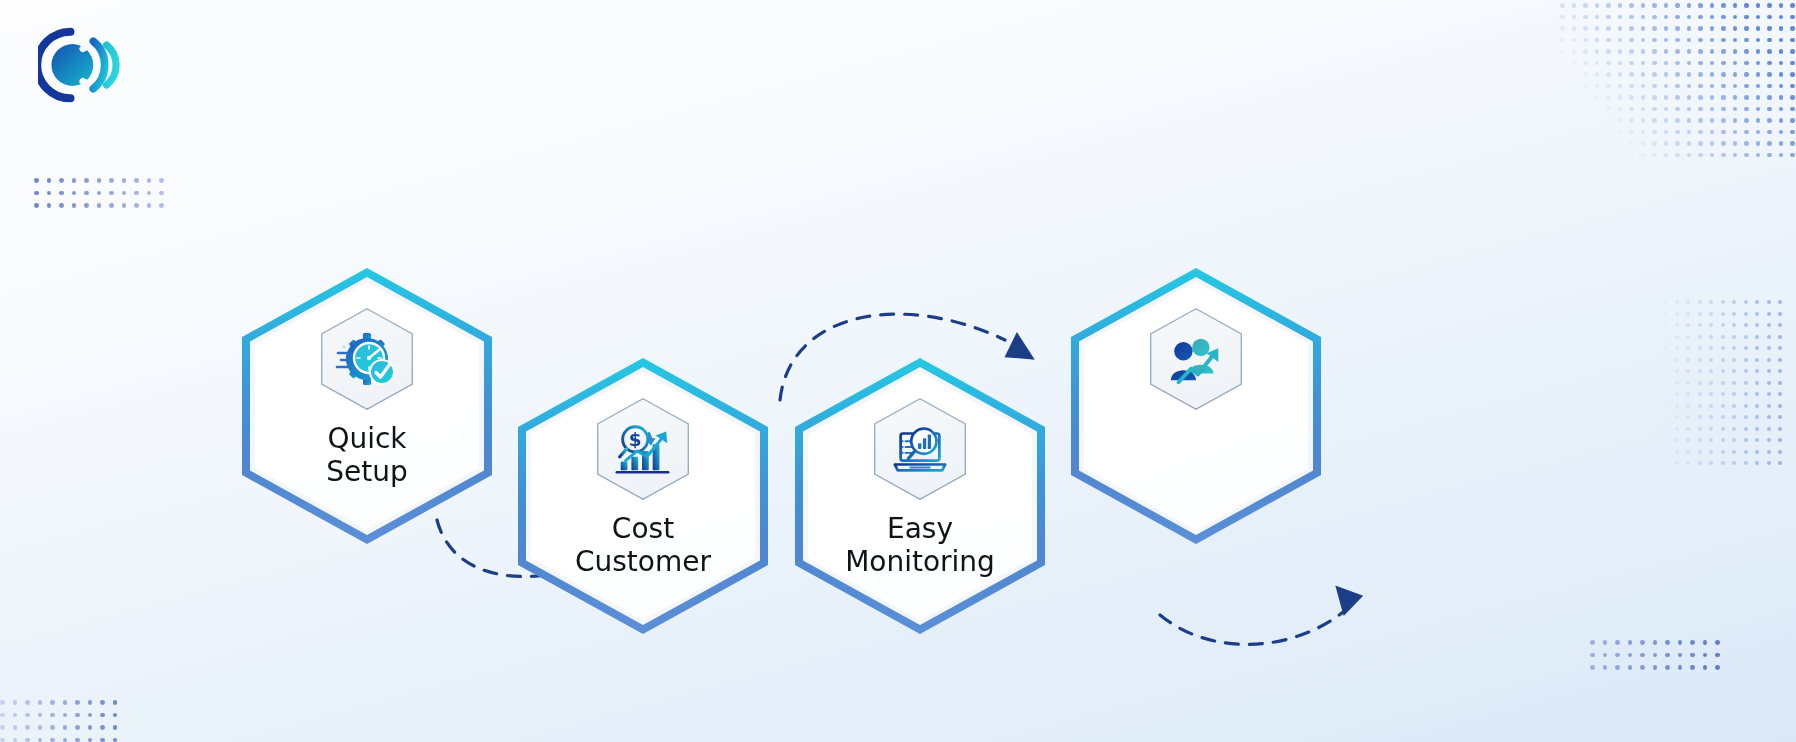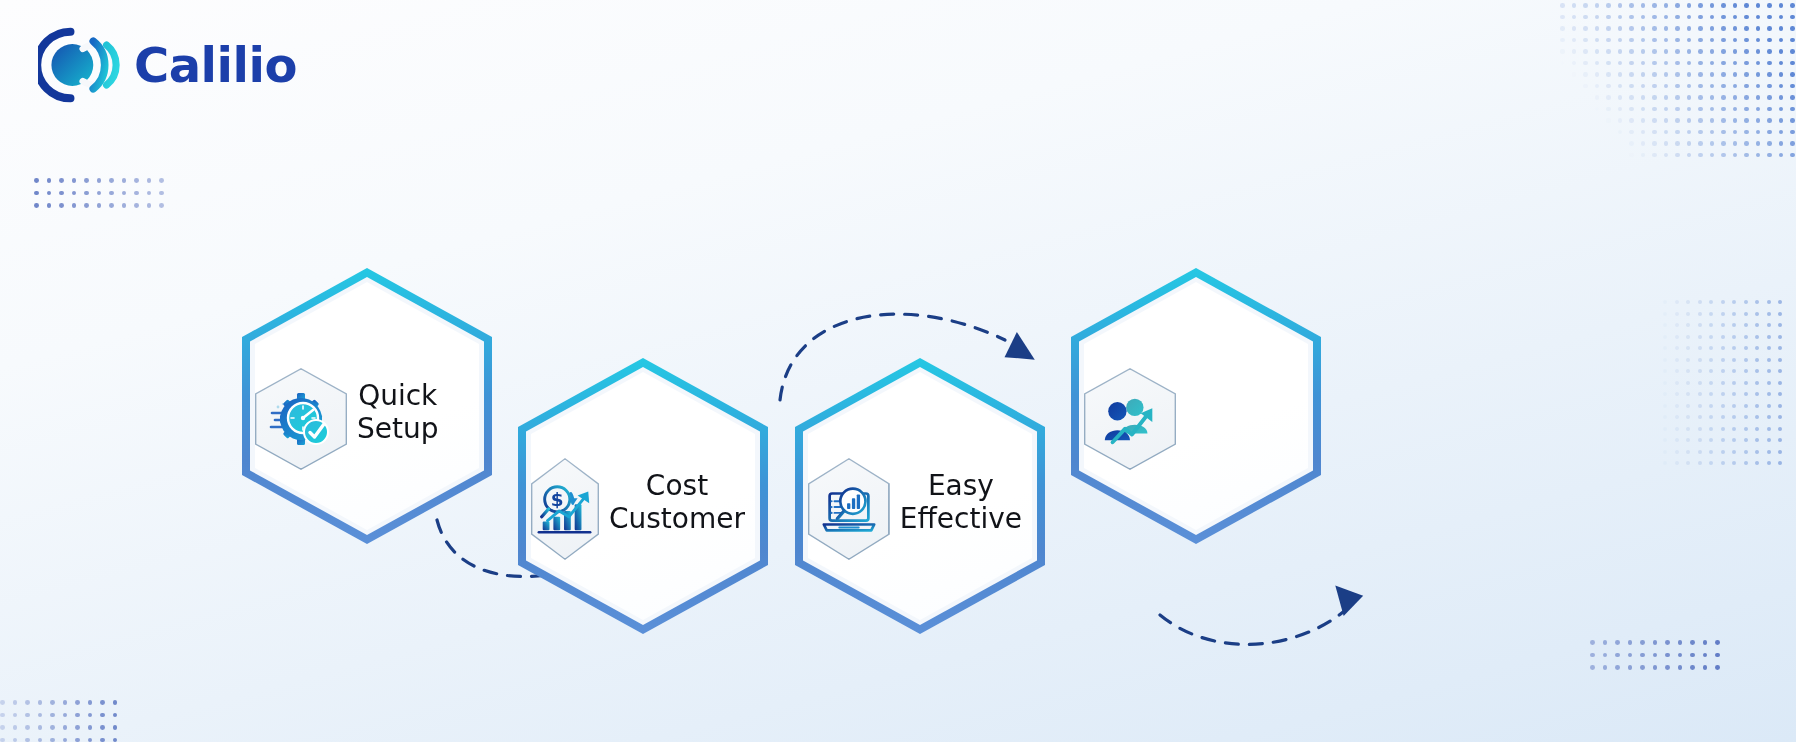--- a/index.html
+++ b/index.html
@@ -45,21 +45,21 @@
   }
   .hex-mid{
     position:absolute;left:8px;top:9px;right:8px;bottom:9px;
     clip-path:polygon(50% 0%,100% 25%,100% 75%,50% 100%,0% 75%,0% 25%);
     background:#f3f7fc;
   }
   .hex-inner{
     position:absolute;left:13px;top:14px;right:13px;bottom:14px;
     clip-path:polygon(50% 0%,100% 25%,100% 75%,50% 100%,0% 75%,0% 25%);
     background:linear-gradient(160deg,#ffffff 0%,#ffffff 60%,#fbfdff 100%);
-    display:flex;flex-direction:row;align-items:center;justify-content:flex-start;
+    display:flex;flex-direction:column;align-items:center;justify-content:flex-start;
   }
   .icon-hex{
     position:relative;width:92px;height:102px;margin-top:26px;
     clip-path:polygon(50% 0%,100% 25%,100% 75%,50% 100%,0% 75%,0% 25%);
     background:linear-gradient(180deg,#9fb4c8 0%,#8fa8bf 100%);
     display:flex;align-items:center;justify-content:center;
   }
   .icon-hex-in{
     position:absolute;left:1.4px;top:1.6px;right:1.4px;bottom:1.6px;
     clip-path:polygon(50% 0%,100% 25%,100% 75%,50% 100%,0% 75%,0% 25%);
@@ -714,21 +714,20 @@
       <path d="M34 6 A35 35 0 1 0 34 76" fill="none" stroke="#13379b" stroke-width="8.5" stroke-linecap="round"></path>
 
       <circle cx="36" cy="41" r="22" fill="url(#lgA)"></circle>
 
       <path d="M47 24 A21 21 0 1 1 47 58" fill="none" stroke="#f6f8fb" stroke-width="7" stroke-linecap="round"></path>
 
       <path d="M58 16 A32 32 0 0 1 58 66" fill="none" stroke="url(#lgB)" stroke-width="8" stroke-linecap="round"></path>
 
       <path d="M72 20 A27 27 0 0 1 72 62" fill="none" stroke="url(#lgC)" stroke-width="7.5" stroke-linecap="round"></path>
     </svg>
-    <div id="logo-word">Calilio</div>
   </div>
 
   <div id="title">
   </div>
 
   <svg id="connectors" viewBox="0 0 1796 742">
 
     <g>
       <path d="M437 520 C 452 578, 520 588, 590 565" fill="none" stroke="#1b3e86" stroke-width="3.2" stroke-dasharray="13 11" stroke-linecap="round"></path>
       <polygon points="0,-12 26,4 -2,14" fill="#1b3e86" transform="translate(596,563) rotate(-20)"></polygon>
@@ -878,21 +877,21 @@
             <g fill="#1b6ec2">
               <rect x="30" y="26" width="3.4" height="6" rx="0.8"></rect>
               <rect x="35" y="21" width="3.4" height="11" rx="0.8"></rect>
               <rect x="40" y="17" width="3.4" height="15" rx="0.8"></rect>
             </g>
             <line x1="27" y1="34" x2="20" y2="42" stroke="url(#g3a)" stroke-width="3.4" stroke-linecap="round"></line>
           </svg>
         </div>
       </div>
       <div class="hex-label">Easy
-Effective</div>
+Monitoring</div>
     </div>
   </div>
 
   <div class="hexwrap" id="hex-4">
     <div class="hex-outer"></div>
     <div class="hex-mid"></div>
     <div class="hex-inner">
       <div class="icon-hex">
         <div class="icon-hex-in">
           <svg width="62" height="62" viewBox="0 0 64 64">

